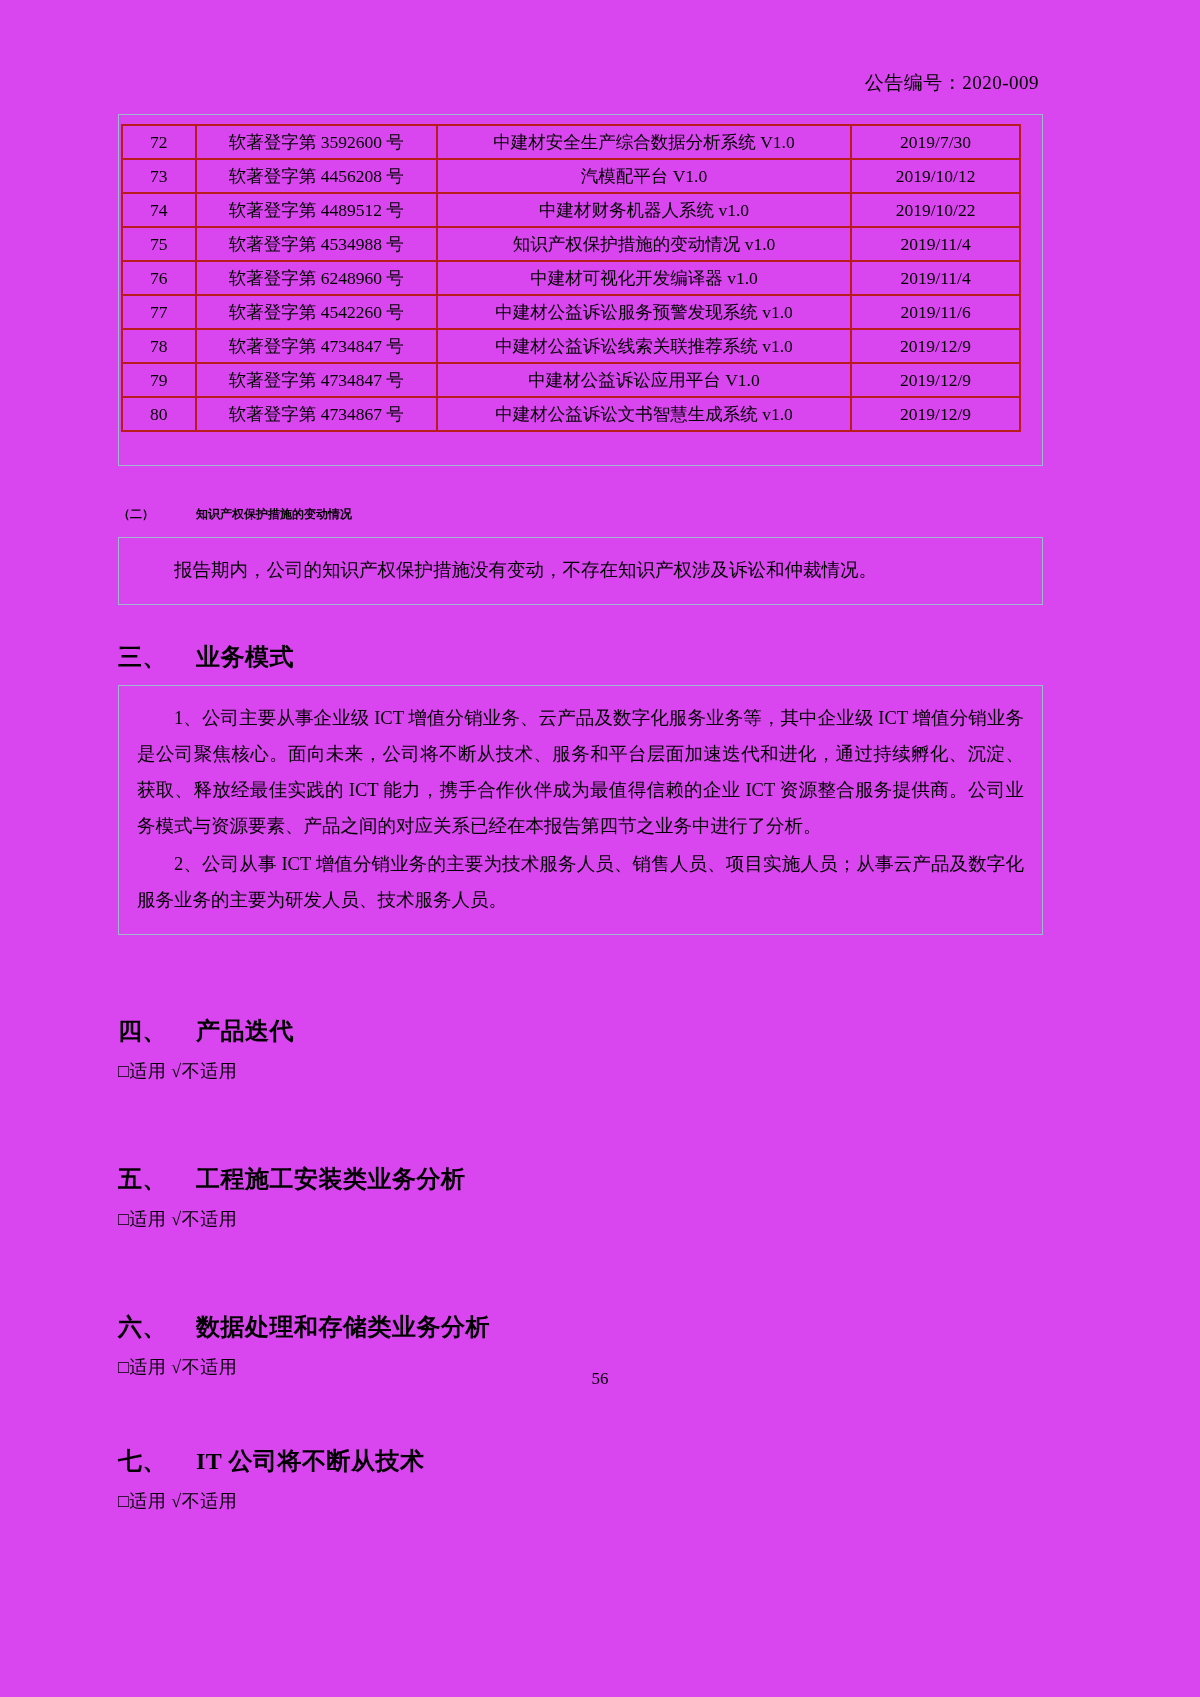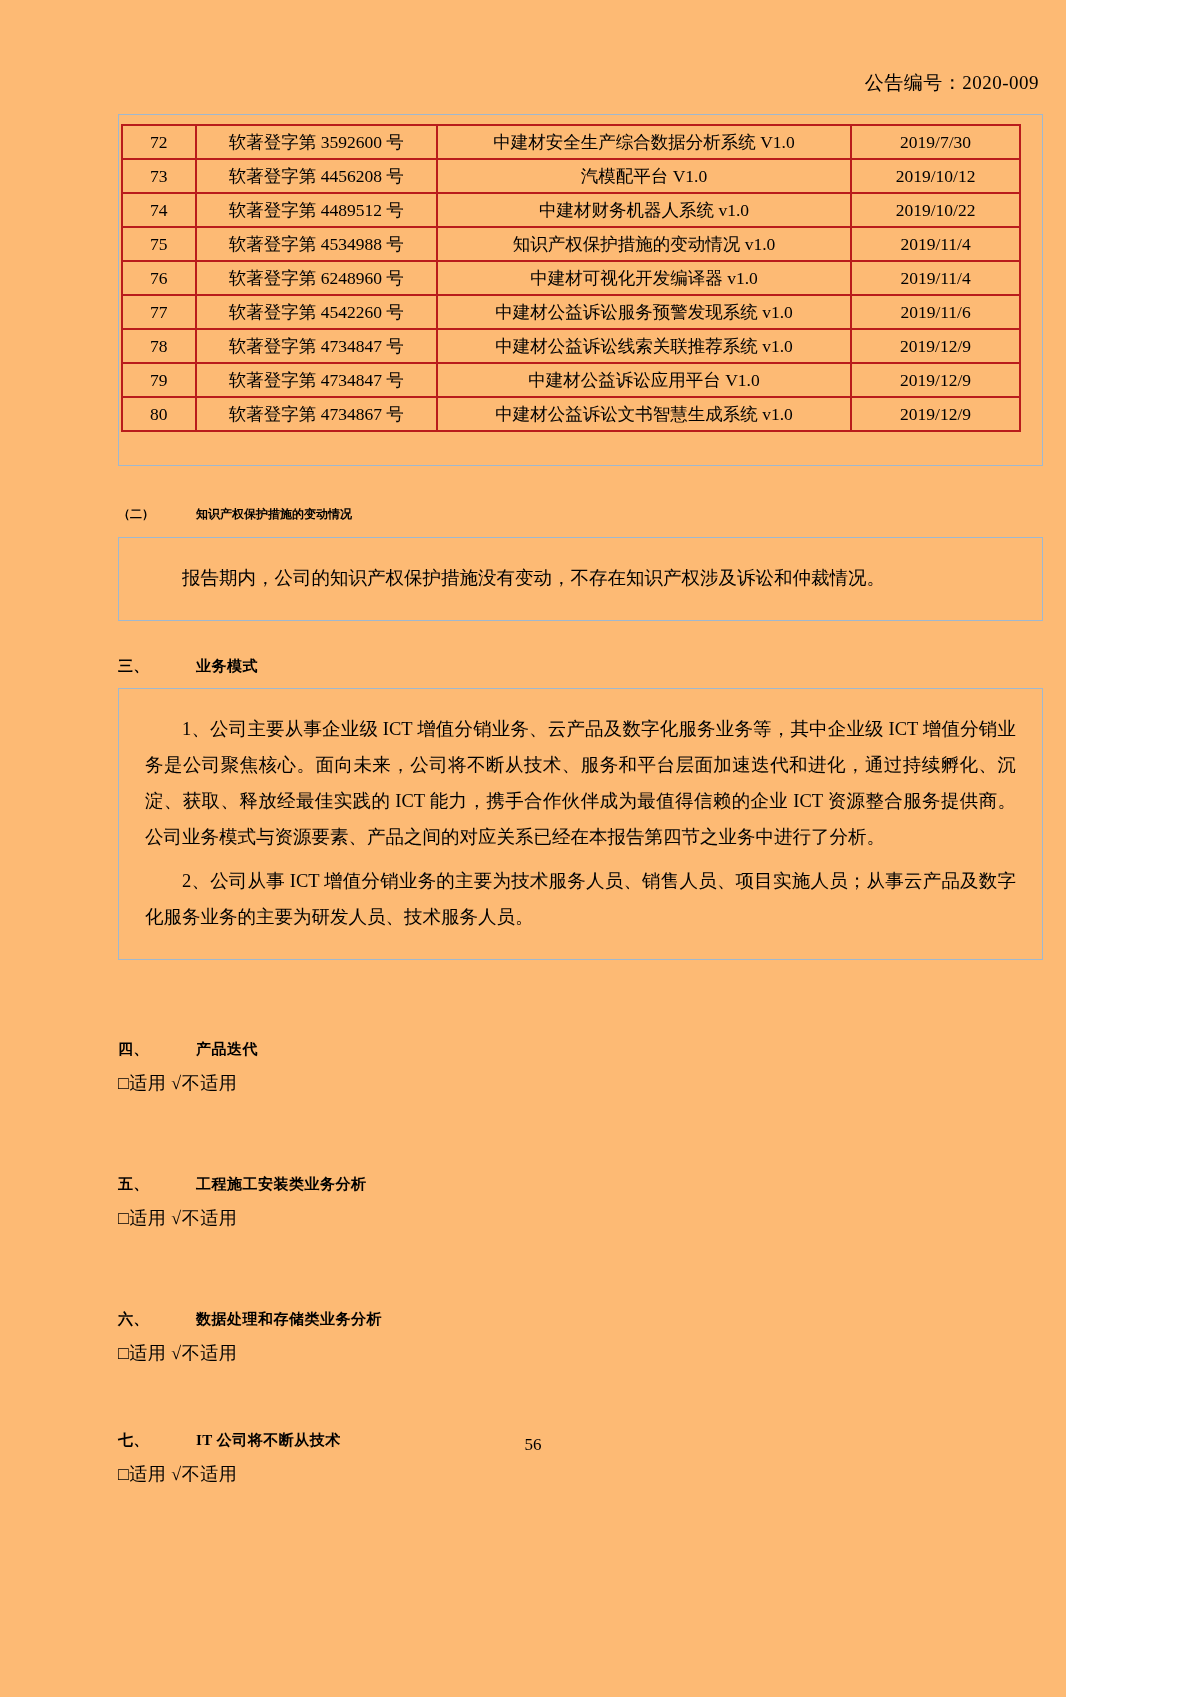--- a/index.html
+++ b/index.html
@@ -9,25 +9,25 @@
   }
   body {
     width: 1200px;
     height: 1697px;
     font-family: "Liberation Serif", serif;
     color: #000000;
     position: relative;
   }
   .page {
     position: relative;
-    width: 1066px;
+    width: 1200px;
     height: 1697px;
     box-sizing: border-box;
     padding: 0;
-    background: #fdba74;
+    background: #d946ef;
   }
   .content {
     position: absolute;
     left: 118px;
     top: 70px;
     width: 925px;
   }
 
   
   .doc-header {
@@ -77,21 +77,21 @@
     border-bottom: 1px solid #9fb8cf;
     border-top: 1px solid #9fb8cf;
     padding: 9px 0 33px 0;
     margin-bottom: 40px;
   }
 
   
   .sec-heading {
     font-family: "Liberation Serif", serif;
     font-weight: bold;
-    font-size: 15px;
+    font-size: 24px;
     margin: 36px 0 12px 0;
     letter-spacing: 0.5px;
   }
   .sec-heading .num {
     display: inline-block;
     min-width: 78px;
   }
   .sub-heading {
     font-family: "Liberation Serif", serif;
     font-weight: bold;
@@ -105,21 +105,21 @@
 
   
   .box {
     border: 1px solid #9fb8cf;
     padding: 14px 18px 16px 18px;
     font-size: 18.5px;
     line-height: 36px;
     text-align: justify;
   }
   .box p {
-    margin: 8px;
+    margin: 0;
     text-indent: 2em;
   }
   .box p + p {
     margin-top: 2px;
   }
 
   .applicable {
     font-size: 18px;
     margin: 10px 0 0 0;
     letter-spacing: 0.5px;
@@ -129,21 +129,21 @@
     height: 44px;
   }
   .block-gap-sm {
     height: 30px;
   }
 
   .page-number {
     position: absolute;
     left: 0;
     right: 0;
-    top: 1435px;
+    top: 1369px;
     text-align: center;
     font-size: 17px;
     font-family: "Liberation Serif", serif;
   }
 </style>
 </head>
 <body>
 
 <div class="page">
   <div class="content">

